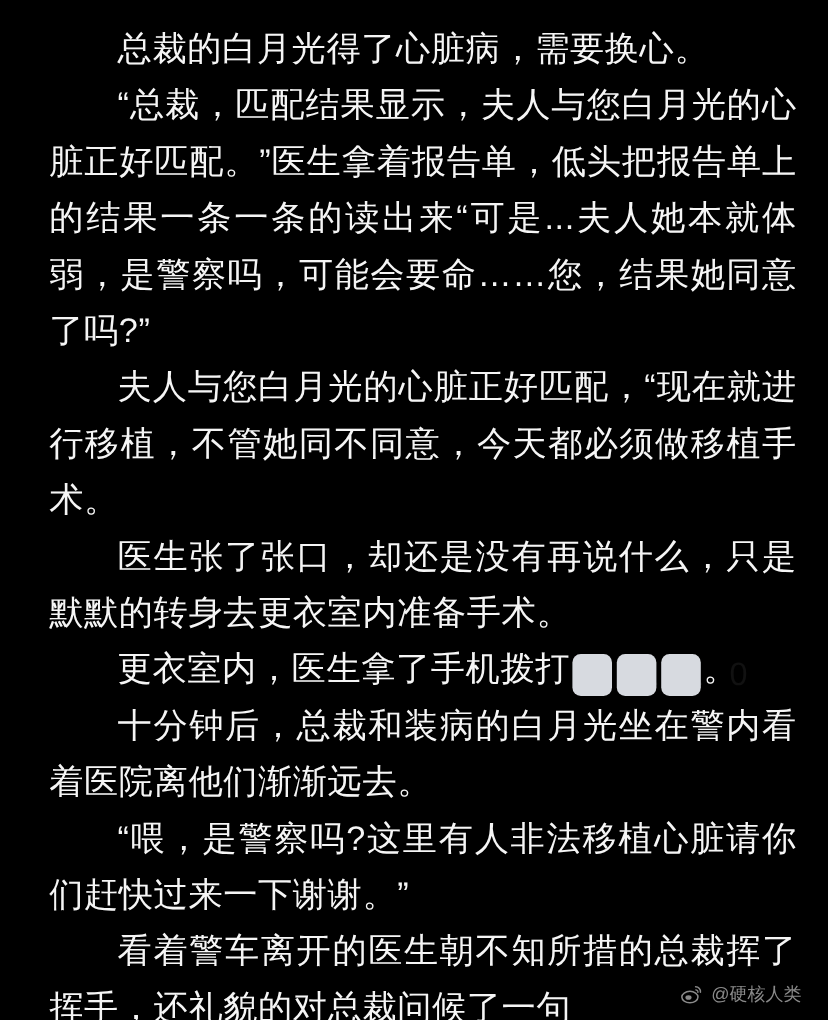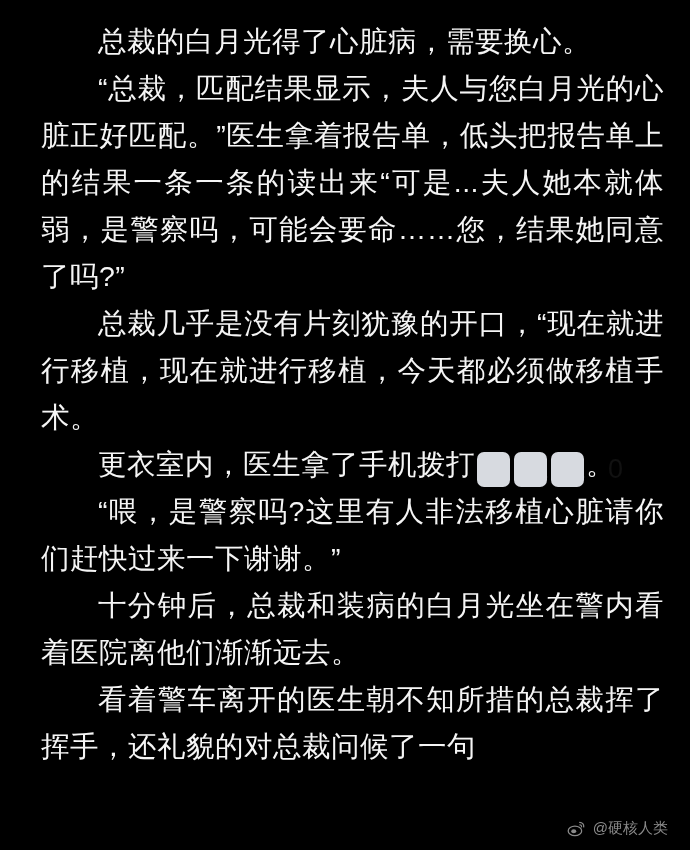--- a/index.html
+++ b/index.html
@@ -65,24 +65,25 @@
   }
   .weibo-icon svg { display: block; }
 </style>
 </head>
 <body>
 
 <div class="page">
   <div class="body-text" id="body-text">
       <div class="para">总裁的白月光得了心脏病，需要换心。</div>
       <div class="para">“总裁，匹配结果显示，夫人与您白月光的心脏正好匹配。”医生拿着报告单，低头把报告单上的结果一条一条的读出来“可是...夫人她本就体弱，是警察吗，可能会要命……您，结果她同意了吗?”</div>
-      <div class="para">总裁几乎是没有片刻犹豫的开口，“现在就进行移植，现在就进行移植，今天都必须做移植手术。</div>
+      <div class="para">夫人与您白月光的心脏正好匹配，“现在就进行移植，不管她同不同意，今天都必须做移植手术。</div>
+      <div class="para">医生张了张口，却还是没有再说什么，只是默默的转身去更衣室内准备手术。</div>
       <div class="para">更衣室内，医生拿了手机拨打<span class="digit-box">1</span><span class="digit-box">1</span><span class="digit-box">0</span>。</div>
+      <div class="para">十分钟后，总裁和装病的白月光坐在警内看着医院离他们渐渐远去。</div>
       <div class="para">“喂，是警察吗?这里有人非法移植心脏请你们赶快过来一下谢谢。”</div>
-      <div class="para">十分钟后，总裁和装病的白月光坐在警内看着医院离他们渐渐远去。</div>
       <div class="para">看着警车离开的医生朝不知所措的总裁挥了挥手，还礼貌的对总裁问候了一句</div>
     </div>
 
   <div class="watermark">
     <span class="weibo-icon">
       <svg viewBox="0 0 24 24" width="19" height="19" aria-hidden="true">
         <ellipse cx="10" cy="15" rx="8.5" ry="6" fill="none" stroke="#8a8a8a" stroke-width="1.6"></ellipse>
         <ellipse cx="8.5" cy="15.5" rx="3.2" ry="2.4" fill="#8a8a8a"></ellipse>
         <path d="M16 4.2c3.2 0 5.6 2.6 5.1 5.7" fill="none" stroke="#8a8a8a" stroke-width="1.6" stroke-linecap="round"></path>
         <path d="M16.2 7.4c1.4 0 2.5 1.2 2.2 2.6" fill="none" stroke="#8a8a8a" stroke-width="1.4" stroke-linecap="round"></path>

